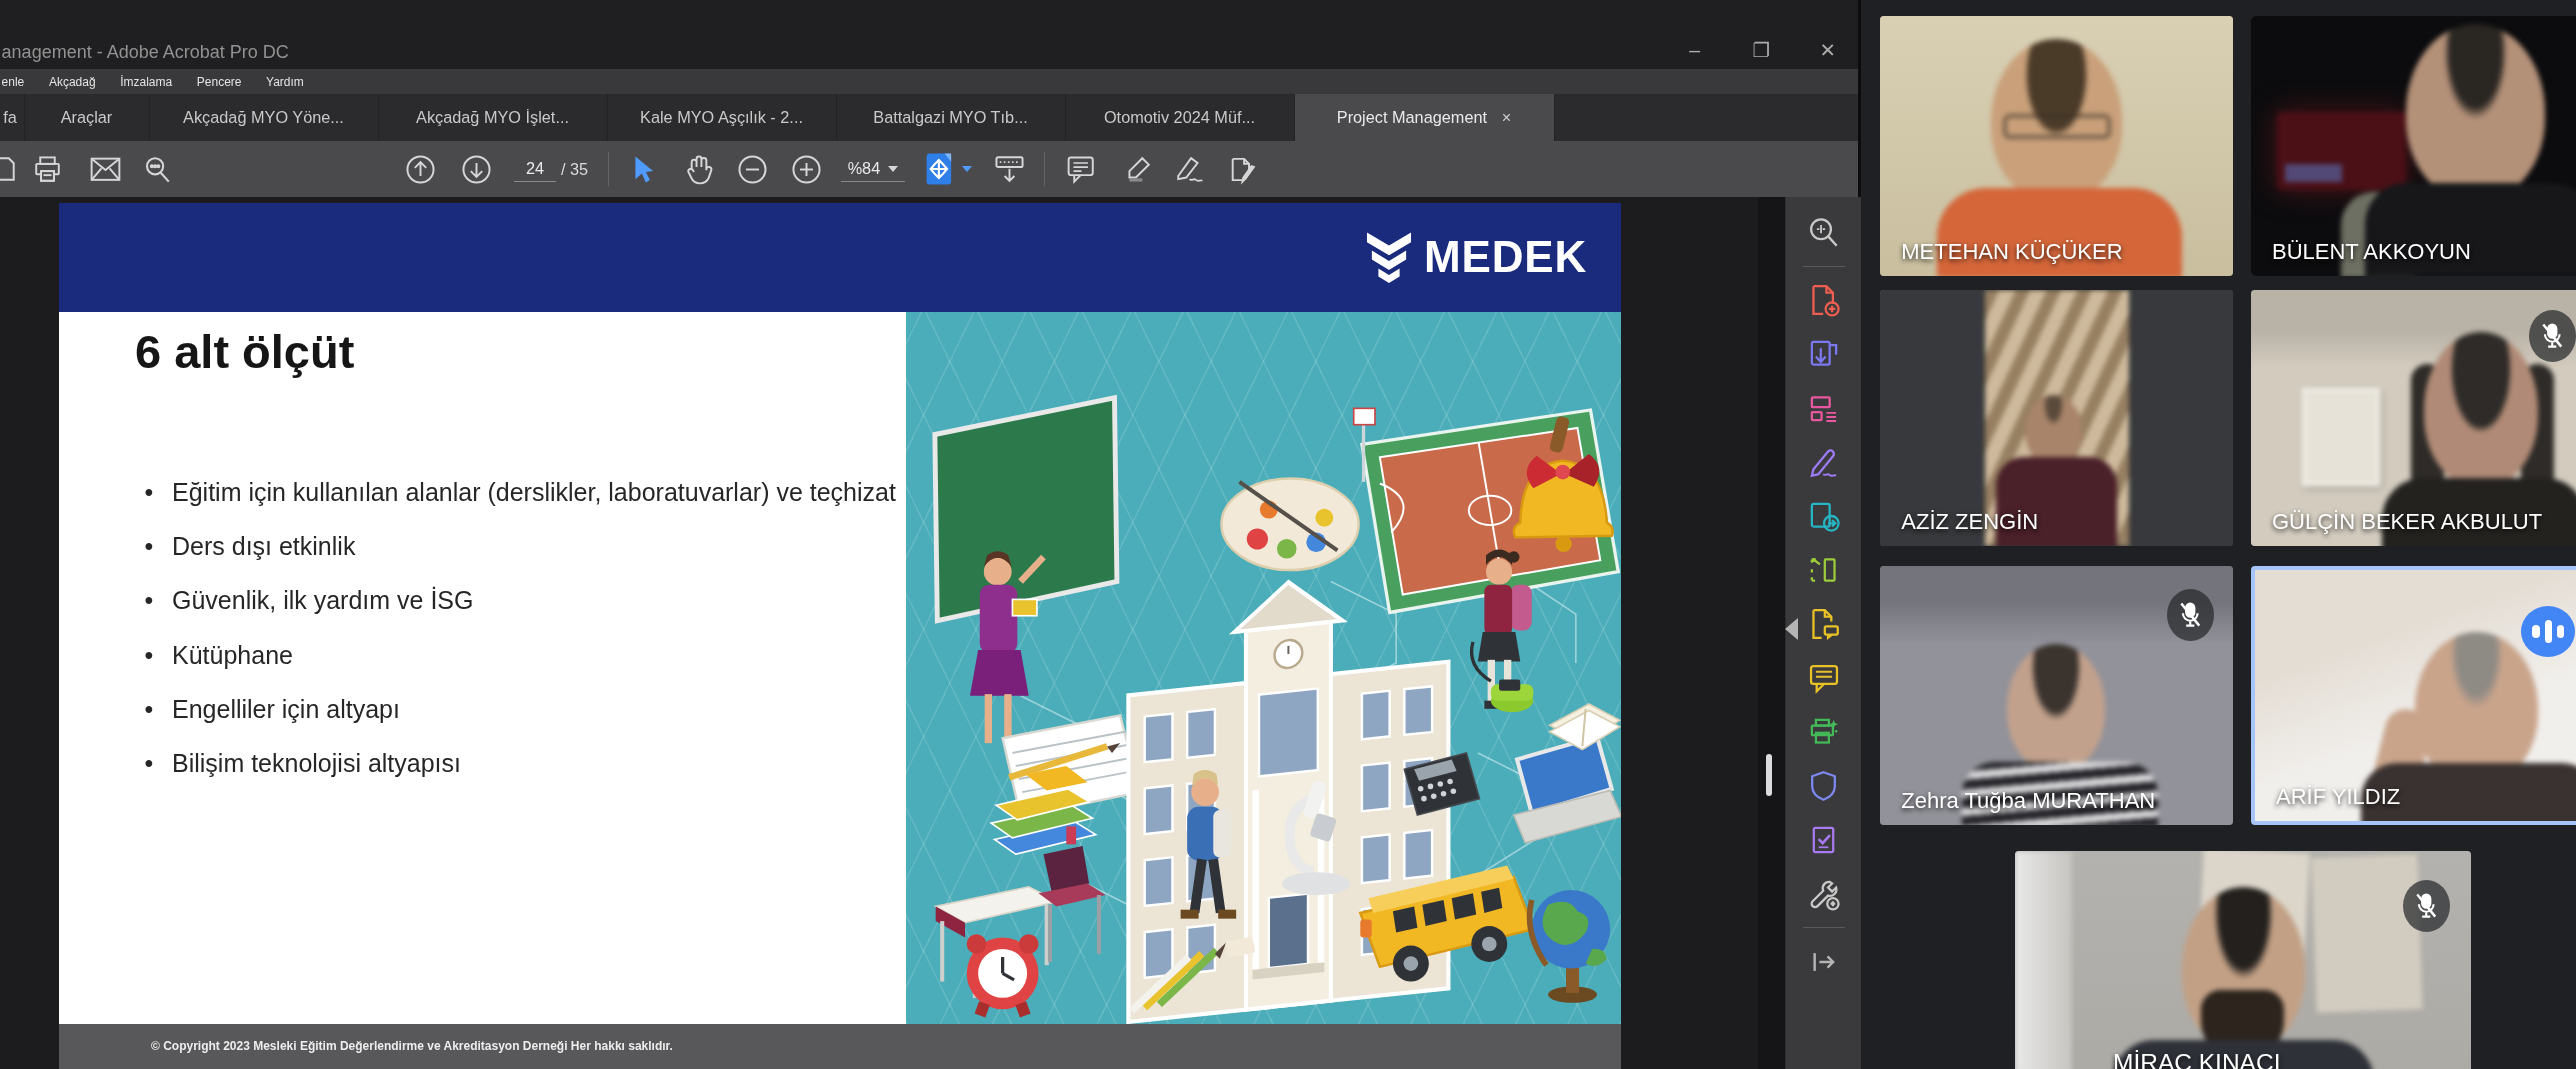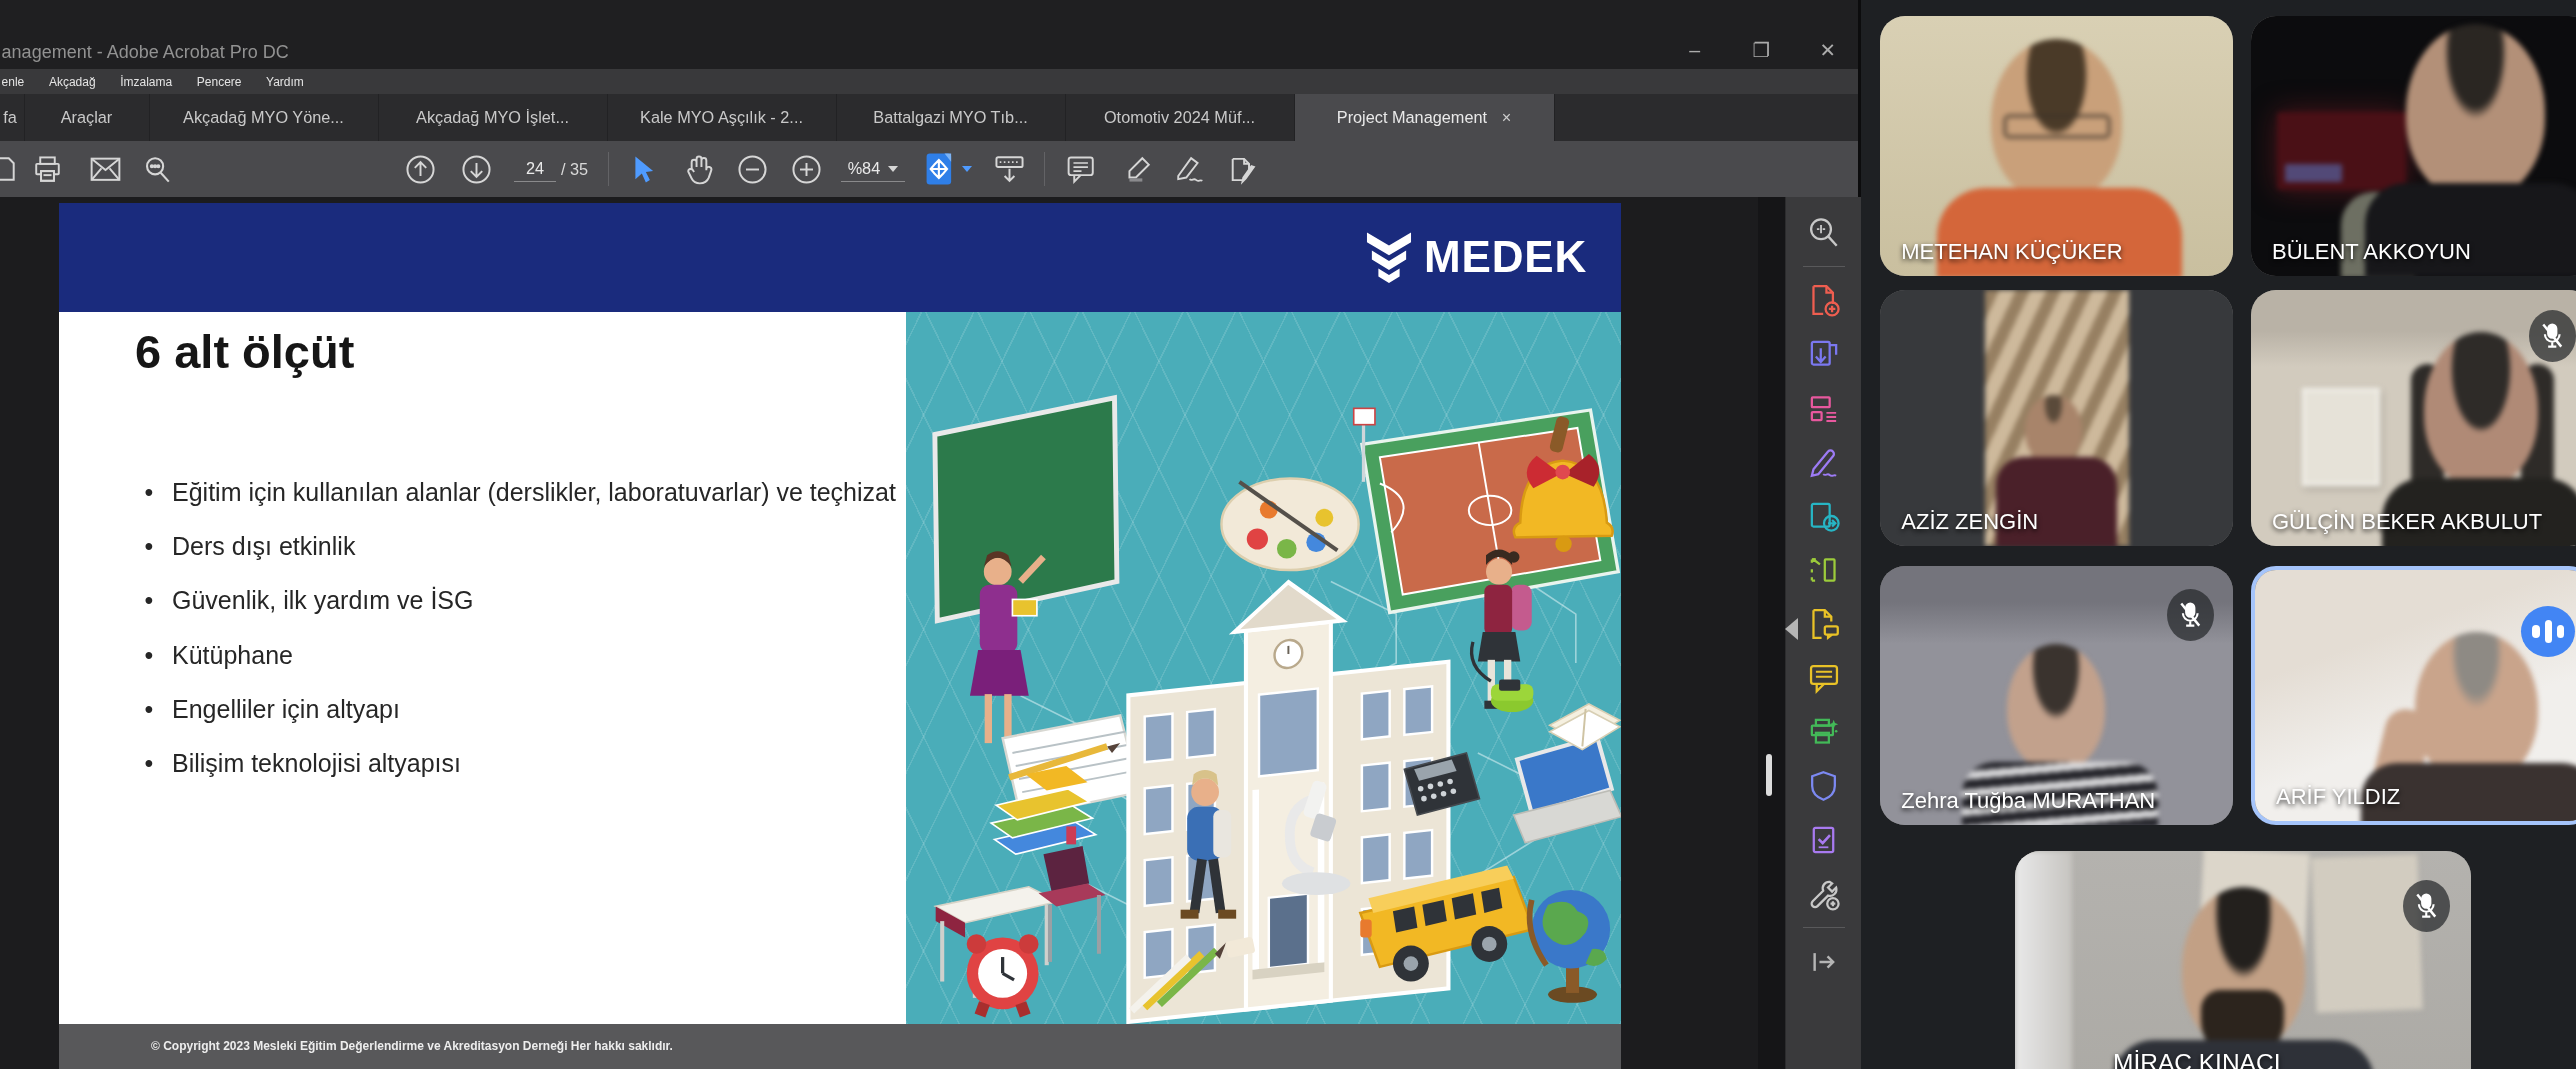--- a/index.html
+++ b/index.html
@@ -65,21 +65,21 @@
 
   
   .toolspanel { position:absolute; left:1785px; top:0; width:76px; height:874px; background:#3a3a3c; border-left:0.8px solid #2c2c2e; }
   .tp-col { position:absolute; left:0; top:8.2px; width:100%; display:flex; flex-direction:column; align-items:center; }
   .tp-icon { width:36px; height:36px; margin:9px 0; display:flex; align-items:center; justify-content:center; }
   .tp-divider { width:42px; height:0.8px; background:#59595b; margin:6.5px 0; }
   .panel-collapse { position:absolute; left:-0.8px; top:421px; width:0; height:0; border-top:11.4px solid transparent; border-bottom:11.4px solid transparent; border-right:13px solid #b5b5b5; }
 
   
   #meet { position:absolute; left:1864px; top:0; width:712px; height:1070px; background:#1e2023; overflow:hidden; }
-  .tile { position:absolute; border-radius:25px; overflow:hidden; background:#737373; }
+  .tile { position:absolute; border-radius:4px; overflow:hidden; background:#737373; }
   .vid { position:absolute; inset:0; }
   .vid .soft { filter:blur(2.5px); }
   .pname { position:absolute; left:21px; bottom:11.4px; font-size:22px; font-weight:500; color:#fff; text-shadow:0 1.6px 4.9px rgba(0,0,0,.85); white-space:nowrap; }
   .mute-badge { position:absolute; width:47px; height:52px; border-radius:50%; background:rgba(38,40,43,.72); display:flex; align-items:center; justify-content:center; }
   .audio-badge { position:absolute; width:54px; height:51px; border-radius:50%; background:#4285f4; display:flex; align-items:center; justify-content:center; gap:4.9px; }
   .audio-badge .bar { width:7.4px; border-radius:4.1px; background:#fff; }
   .audio-badge .b1,.audio-badge .b3 { height:13px; } .audio-badge .b2 { height:23px; }
 
   .head { position:absolute; border-radius:50% 50% 46% 46%; }
   .torso { position:absolute; }

